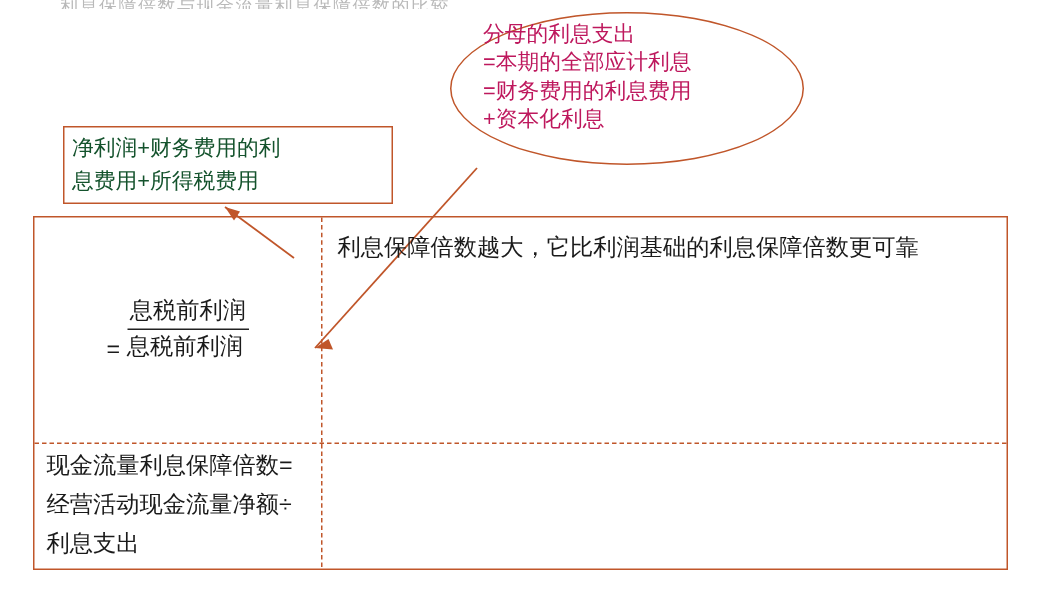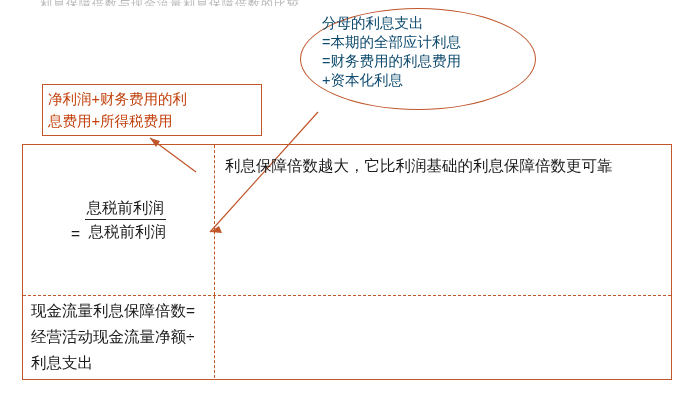--- a/index.html
+++ b/index.html
@@ -48,42 +48,42 @@
     border-radius: 50%;
     box-sizing: border-box;
   }
   .ellipse-text {
     position: absolute;
     left: 322px;
     top: 14px;
     width: 196px;
     font-size: 14.5px;
     line-height: 19px;
-    color: #0c4a6e;
+    color: #be185d;
     white-space: pre-line;
   }
 
   
   .rect-callout {
     position: absolute;
     left: 42px;
     top: 84px;
     width: 220px;
     height: 52px;
     border: 1.2px solid #c0562a;
     box-sizing: border-box;
   }
   .rect-callout-text {
     position: absolute;
     left: 48px;
     top: 88px;
     width: 210px;
     font-size: 14.5px;
     line-height: 22px;
-    color: #c2410c;
+    color: #14532d;
     white-space: pre-line;
   }
 
   
   .leaders {
     position: absolute;
     left: 0;
     top: 0;
     width: 700px;
     height: 400px;
@@ -124,21 +124,21 @@
   .formula-block {
     text-align: center;
   }
   .formula-title {
     font-size: 15.5px;
     line-height: 24px;
     margin-bottom: 8px;
   }
   .frac {
     display: inline-block;
-    text-align: right;
+    text-align: left;
     font-size: 15.5px;
     line-height: 21px;
   }
   .frac .num {
     display: block;
     border-bottom: 1.2px solid #222;
     padding: 0 2px 1px 2px;
   }
   .frac .den {
     display: block;

